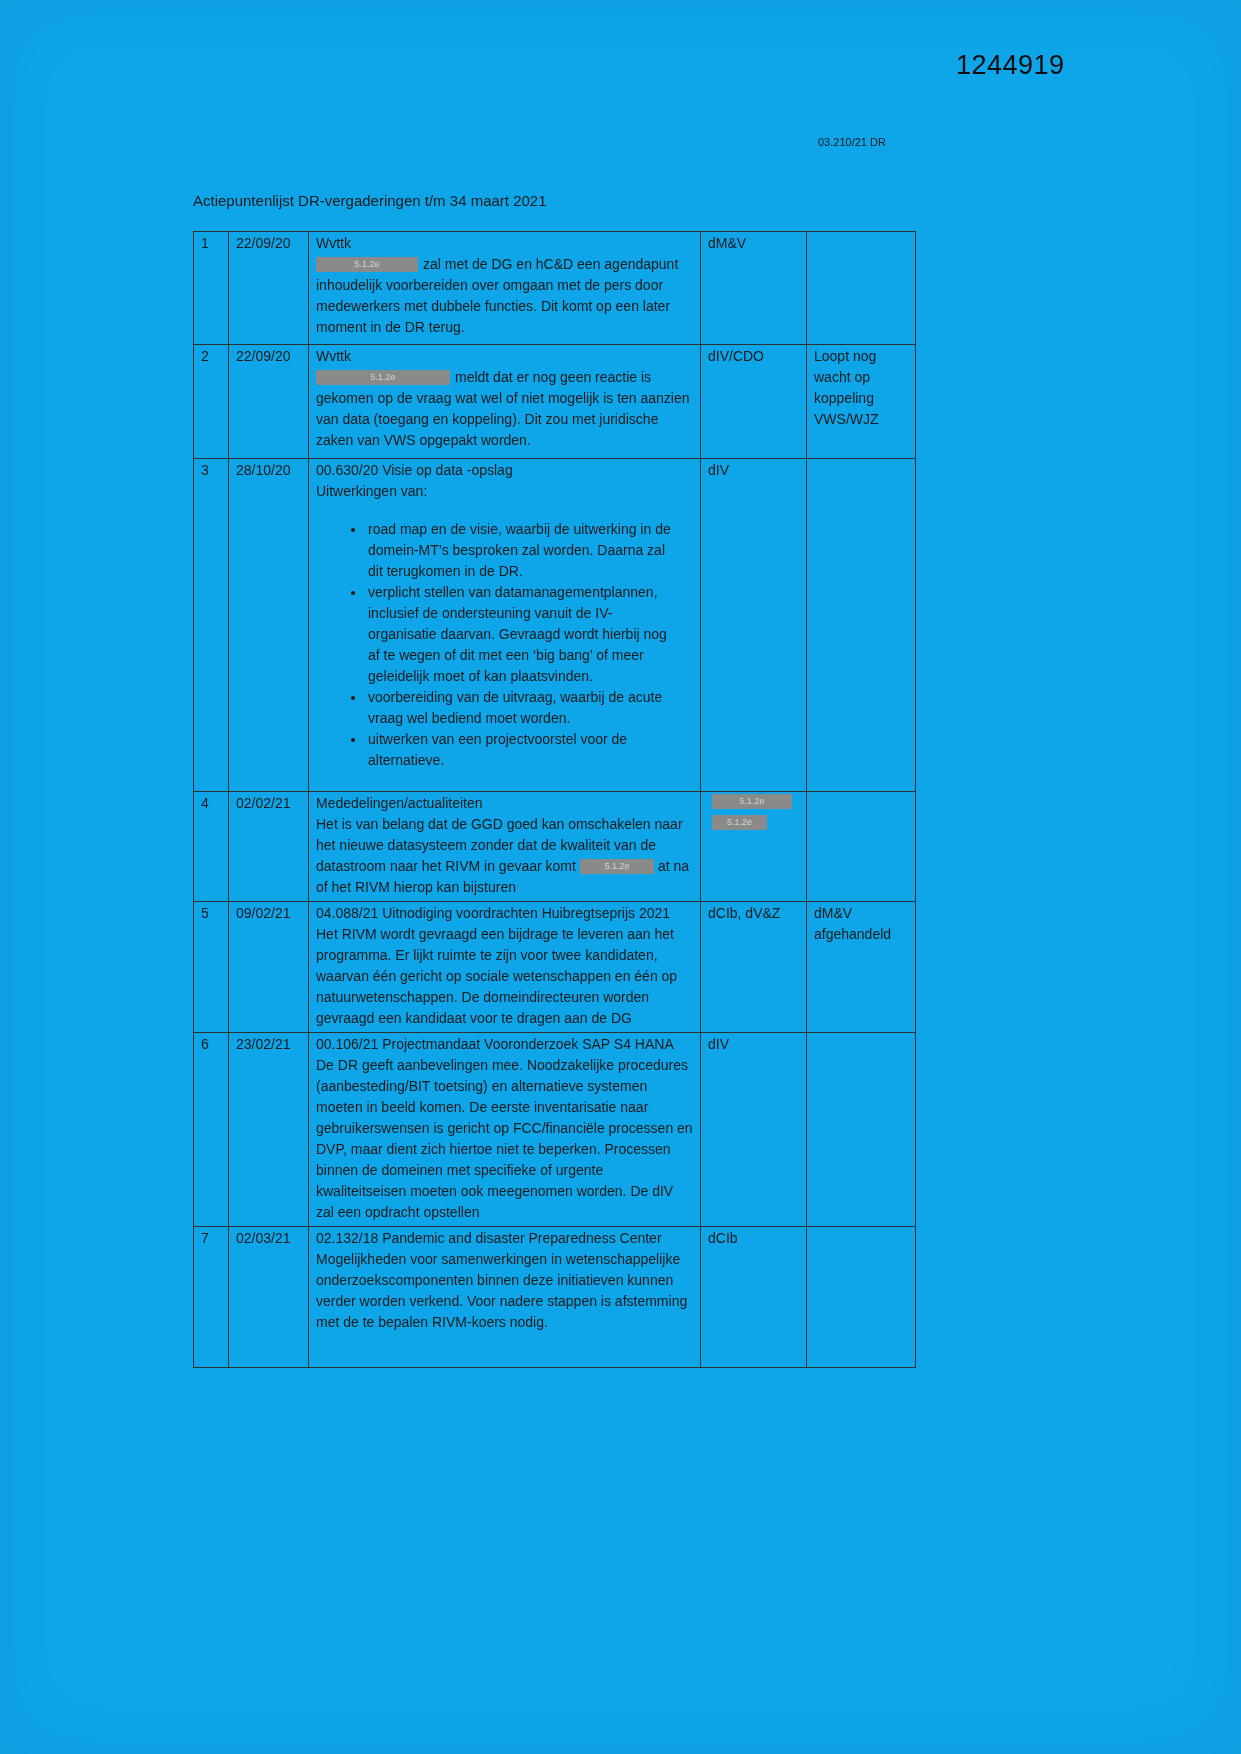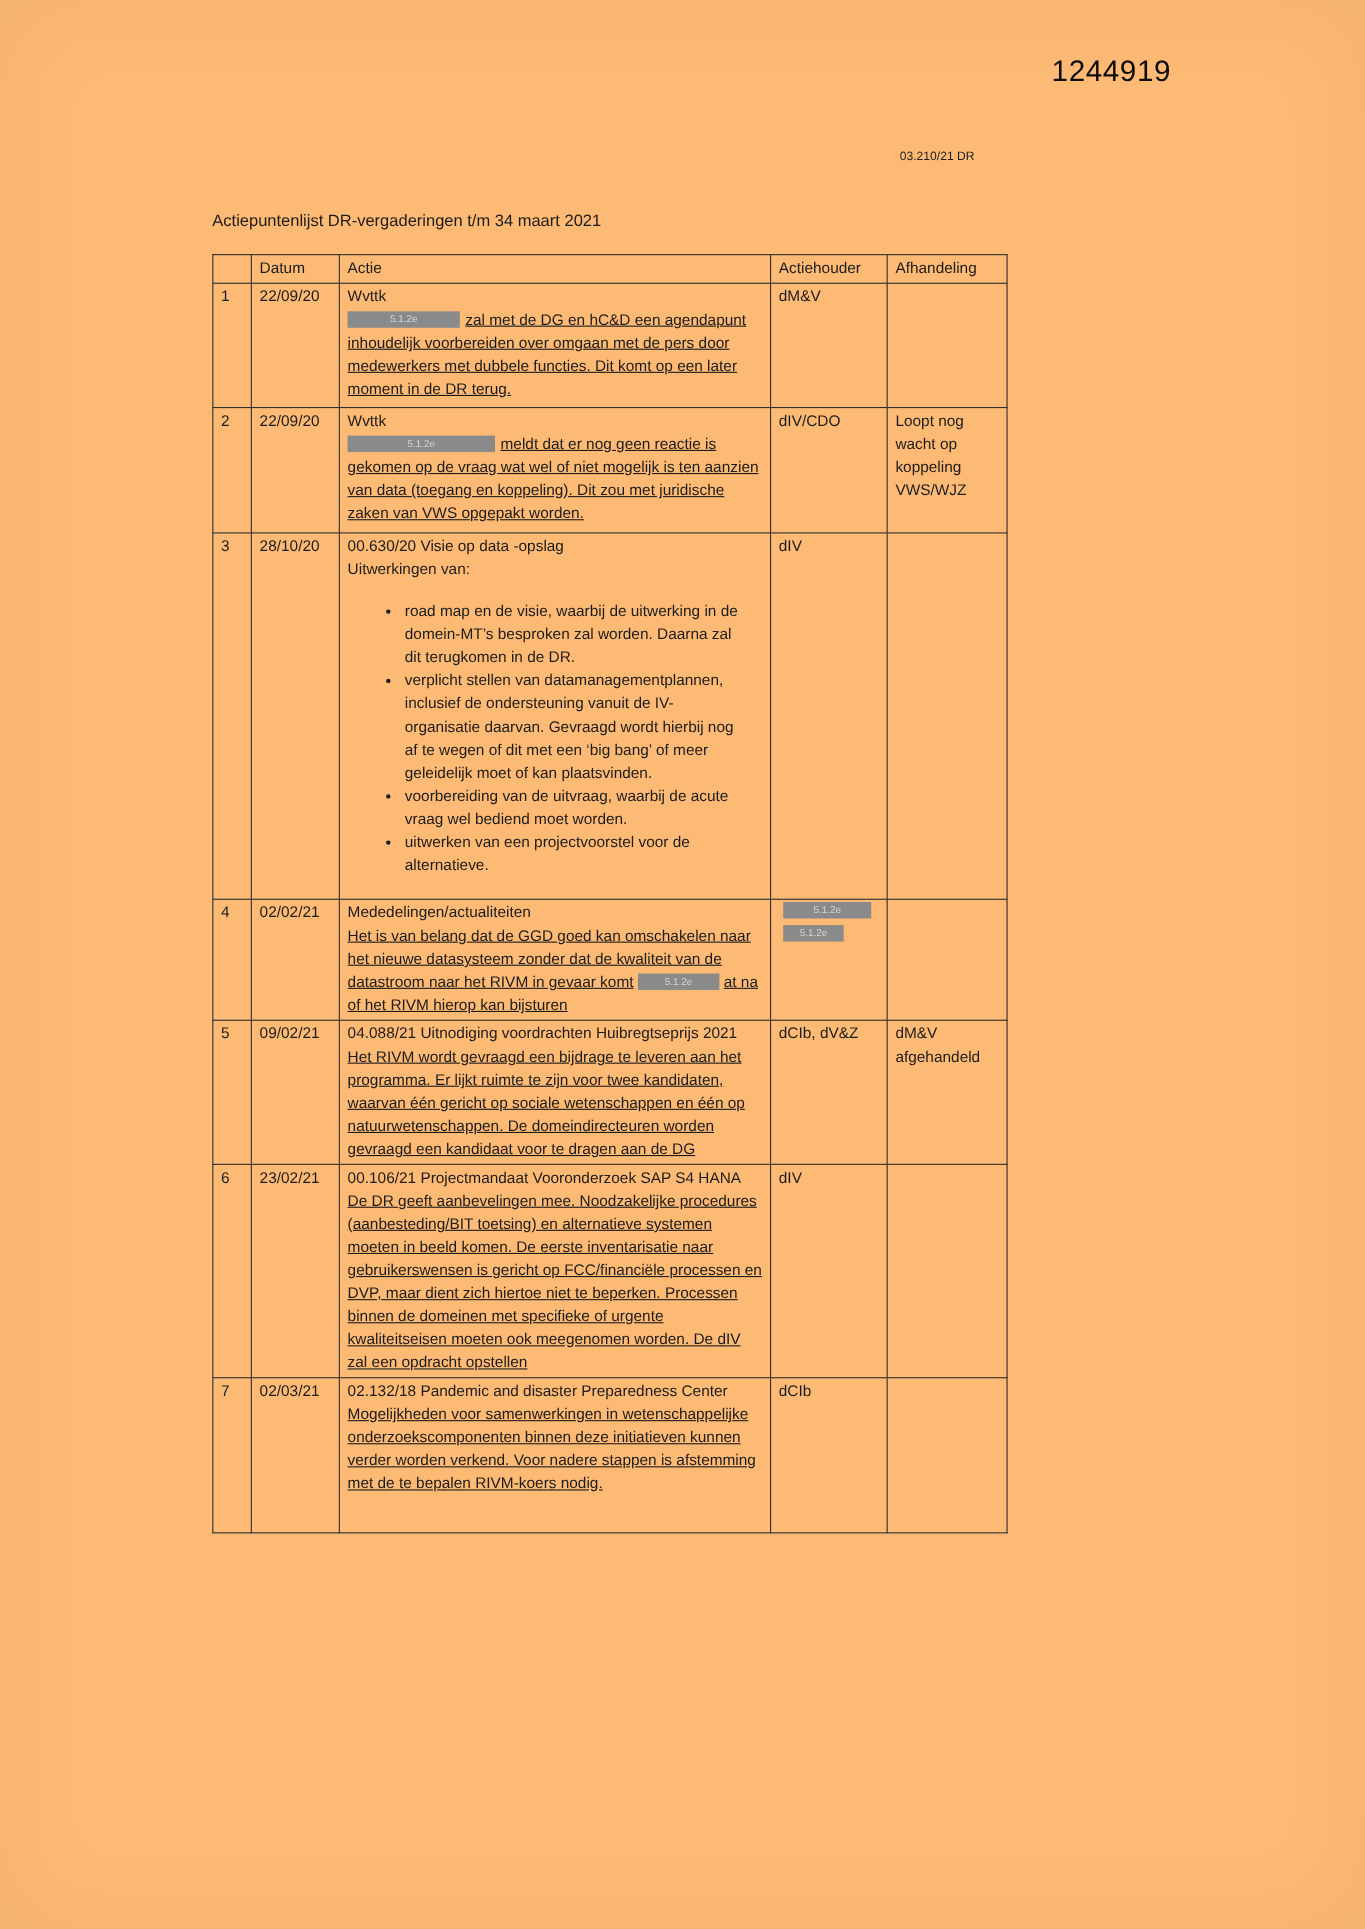--- a/index.html
+++ b/index.html
@@ -2,21 +2,21 @@
 <html><head>
 <meta charset="utf-8">
 <style>
   * { box-sizing: border-box; }
   html, body { margin: 0; padding: 0; background: #e9e9e9; }
   .page {
     position: relative;
     width: 1241px;
     height: 1754px;
     margin: 0 auto;
-    background: #fdba74;
+    background: #0ea5e9;
     font-family: "Liberation Sans", sans-serif;
     color: #1c1c1c;
     box-shadow: inset 0 0 90px rgba(0,0,0,0.05);
     overflow: hidden;
   }
   .scan-number {
     position: absolute;
     top: 50px;
     left: 956px;
     font-size: 27px;
@@ -53,21 +53,21 @@
   .actions tr.rhdr  { height: 21px; }
   .actions tr.rh1   { height: 113px; }
   .actions tr.rh2   { height: 114px; }
   .actions tr.rh3   { height: 283px; }
   .actions tr.rh4   { height: 100px; }
   .actions tr.rh5   { height: 119px; }
   .actions tr.rh6   { height: 173px; }
   .actions tr.rh7   { height: 141px; }
   .c-num { padding-left: 8px; }
   .u { }
-  .body { margin: 0; text-decoration: underline; }
+  .body { margin: 0; }
   .redact {
     background: #8a8a8a;
     color: #d6d6d6;
     font-size: 9px;
     display: inline-block;
     height: 15px;
     line-height: 15px;
     text-align: center;
     vertical-align: text-bottom;
     margin-right: 5px;
@@ -94,27 +94,20 @@
   <table class="actions">
     <colgroup>
       <col style="width:35px">
       <col style="width:80px">
       <col style="width:392px">
       <col style="width:106px">
       <col style="width:109px">
     </colgroup>
 
     <tbody>
-        <tr class="rhdr">
-      <td class="c-num"></td>
-      <td>Datum</td>
-      <td>Actie</td>
-      <td>Actiehouder</td>
-      <td>Afhandeling</td>
-    </tr>
 
     <tr class="rh1">
       <td class="c-num">1</td>
       <td>22/09/20</td>
       <td>
         <div class="u">Wvttk</div>
         <p class="body"><span class="redact w102">5.1.2e</span><span>zal met de DG en hC&amp;D een agendapunt inhoudelijk voorbereiden over omgaan met de pers door medewerkers met dubbele functies. Dit komt op een later moment in de DR terug.</span></p>
       </td>
       <td>dM&amp;V</td>
       <td></td>

